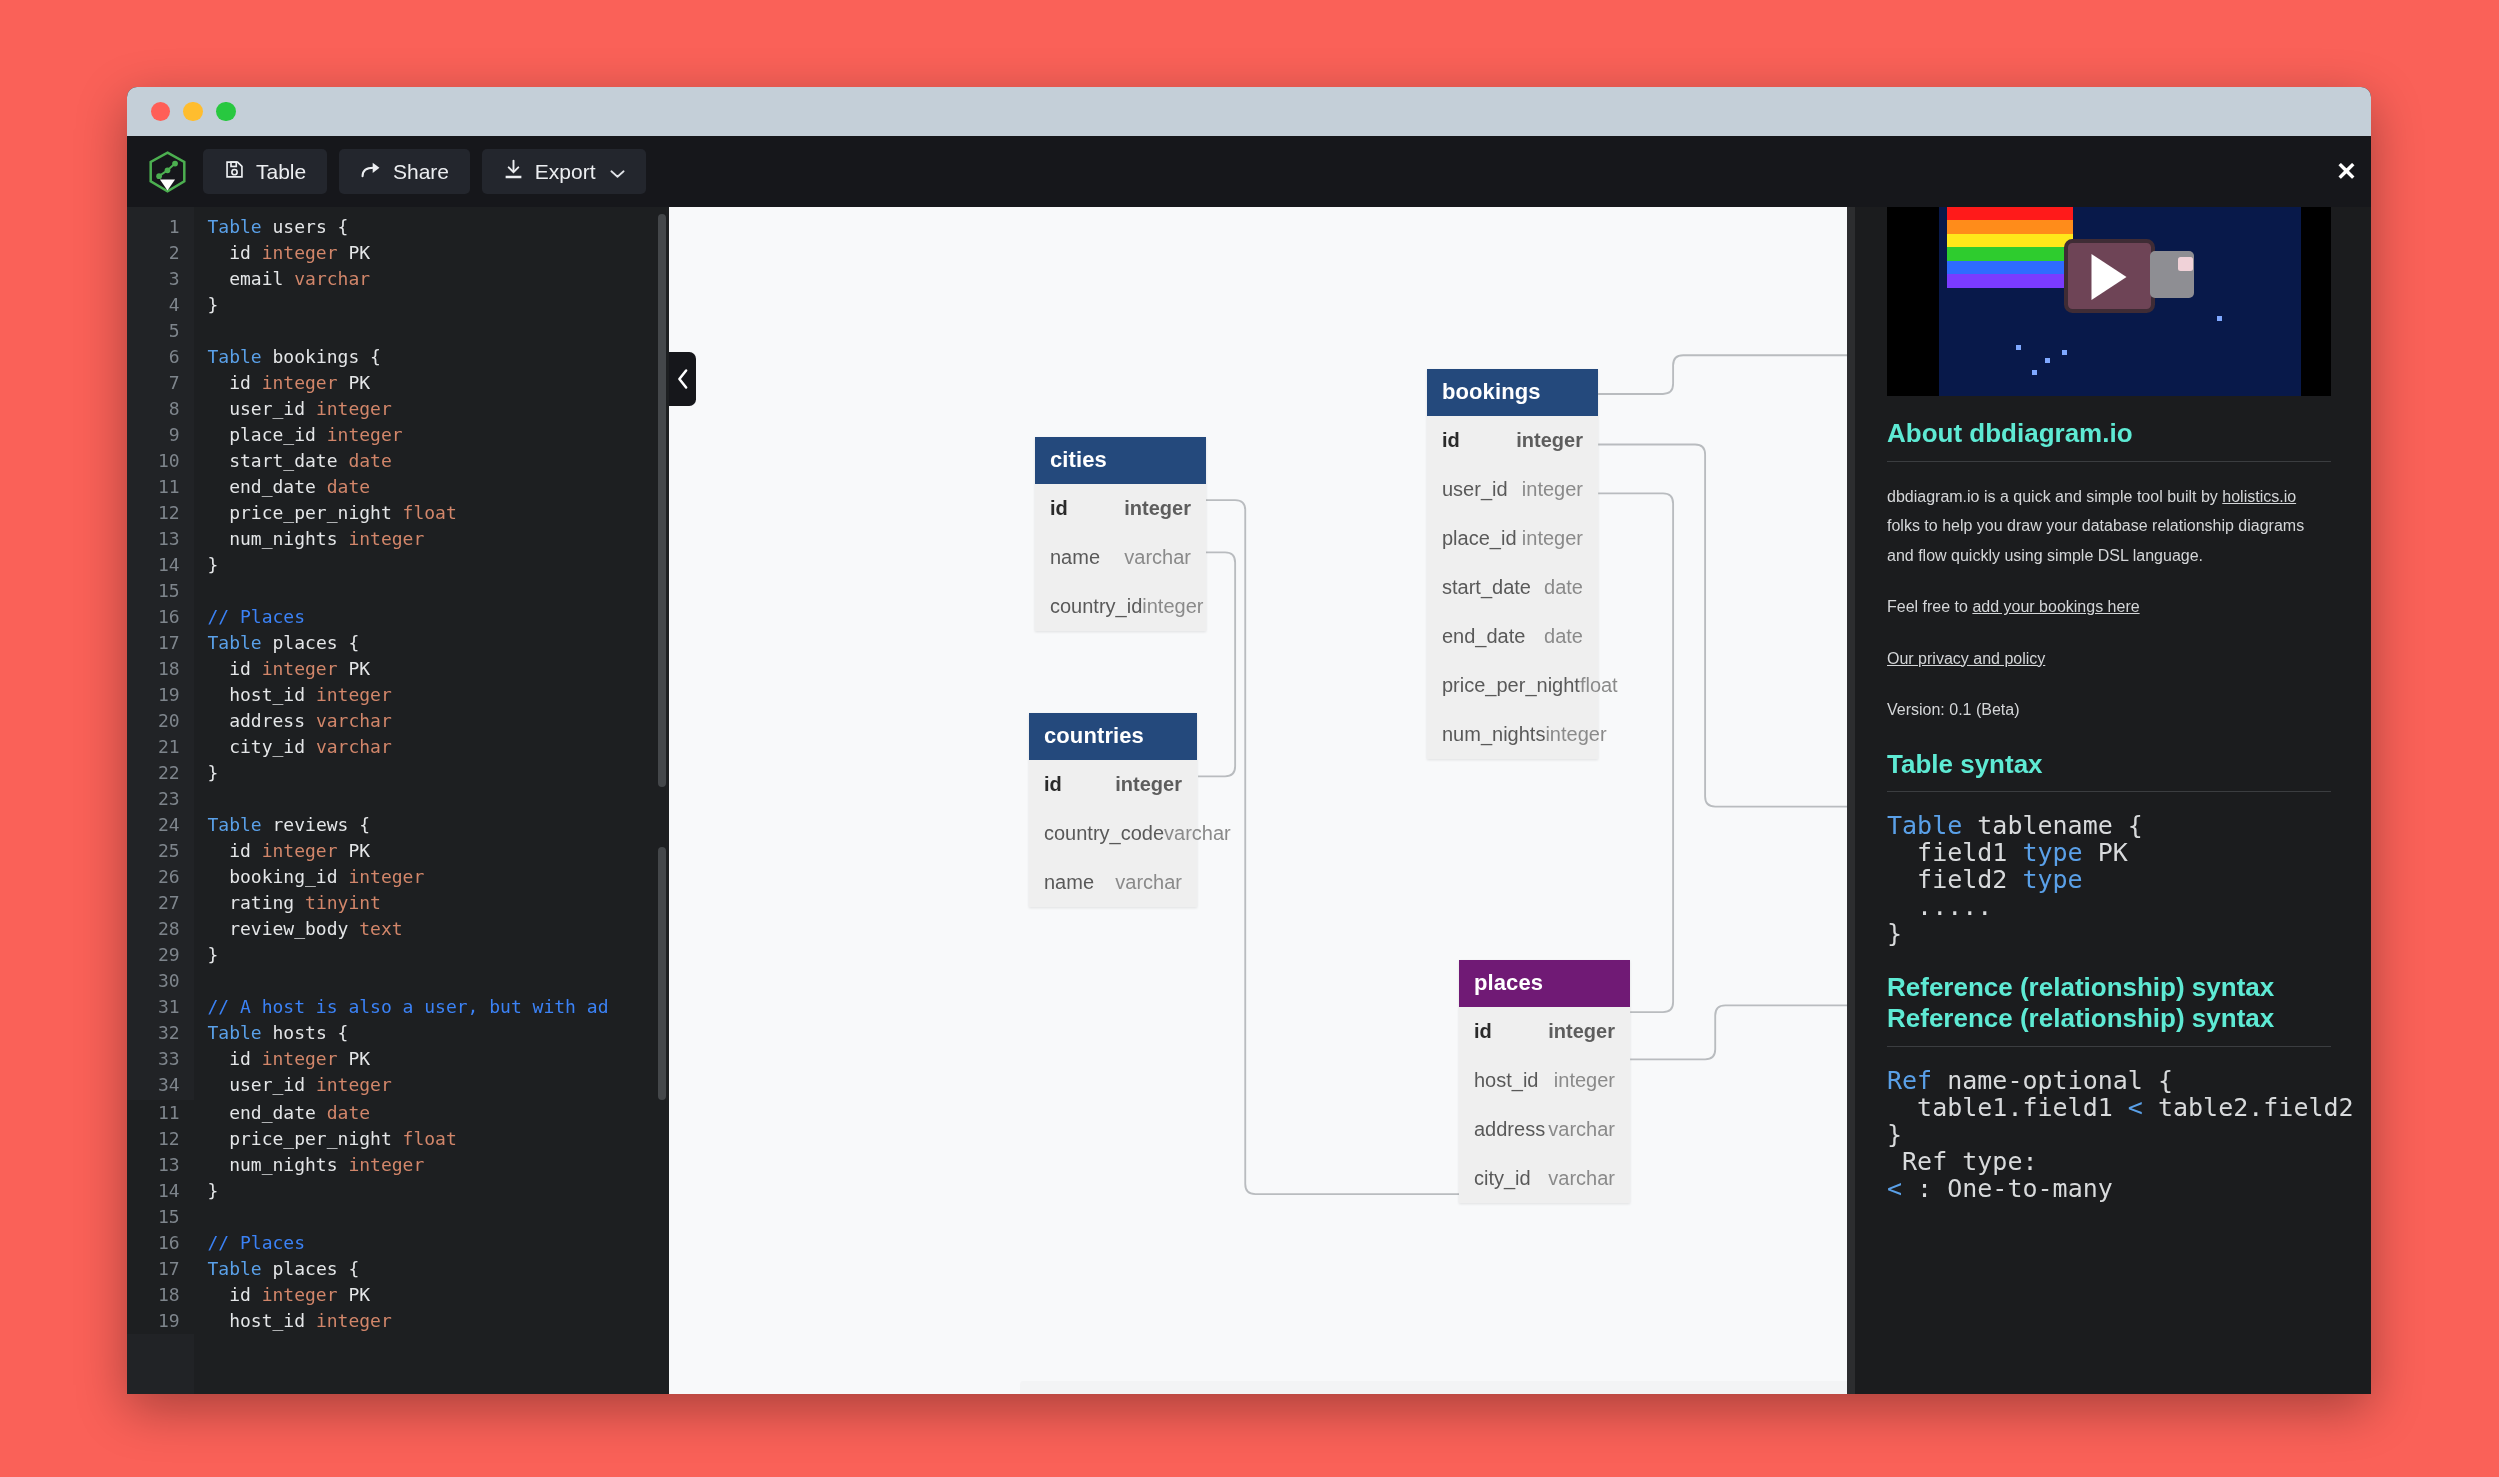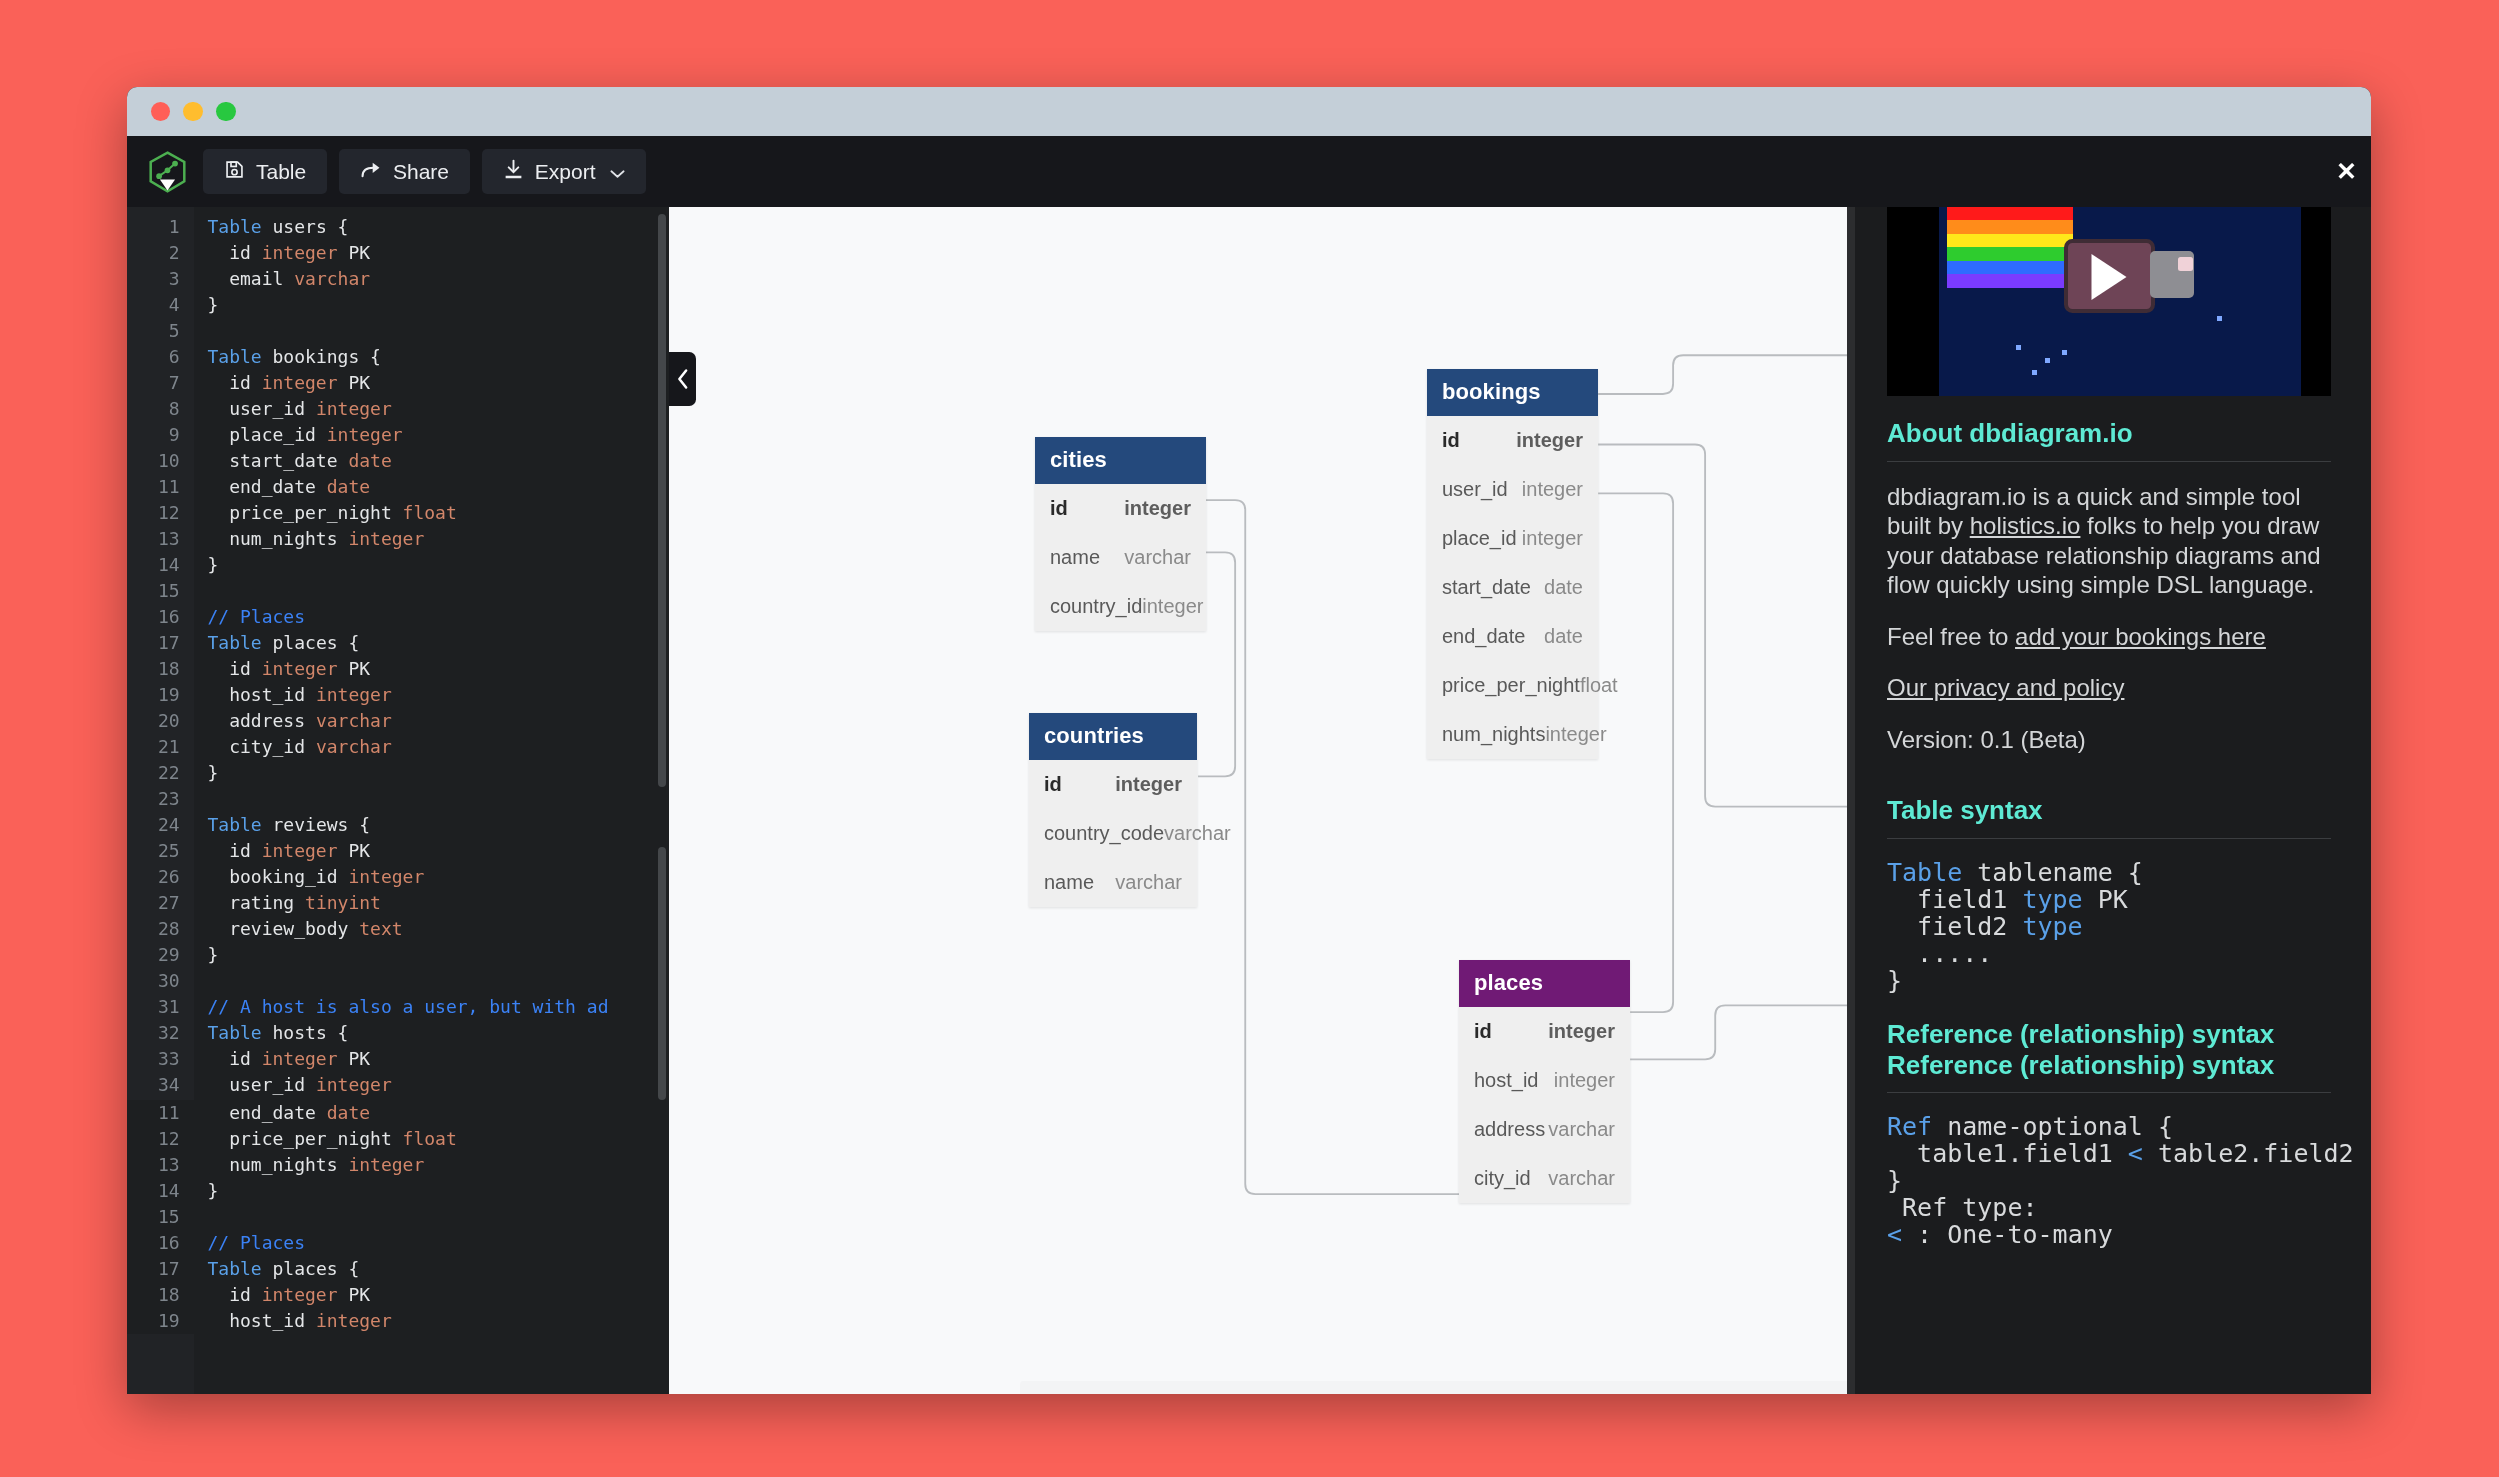--- a/index.html
+++ b/index.html
@@ -244,21 +244,21 @@
     border-bottom: 23px solid transparent;
     z-index: 5;
     cursor:pointer;
   }
   .rp-h {
     font-size: 26px; font-weight: bold; color: #5eead4;
     margin-top: 5px; margin-bottom: 11.8px;
   }
   .rp-hr { height:0.8px; background:#3b3d40; margin-bottom: 20px; }
   .rp-p {
-    font-size: 24px; line-height: 29.5px; color: #d4d6d8;
+    font-size: 16px; line-height: 29.5px; color: #d4d6d8;
     margin-bottom: 22px;
   }
   .rp-p a, .rp-a {
     color:#d4d6d8; text-decoration: underline; cursor:pointer;
   }
   .rp-code {
     font-family: "DejaVu Sans Mono", monospace;
     font-size: 25px; line-height: 27px;
     color: #d8dadc; white-space: pre;
     margin-bottom: 25px;
@@ -534,21 +534,21 @@
       <div class="rp-p">
         <span>Feel free to </span><a class="rp-a">add your bookings here</a>
       </div>
 
       <div class="rp-p">
         <a class="rp-a">Our privacy and policy</a>
       </div>
 
       <div class="rp-p">Version: 0.1 (Beta)</div>
 
-      <div class="rp-h" style="margin-top:41px;">Table syntax</div>
+      <div class="rp-h" style="margin-top:24px;">Table syntax</div>
       <div class="rp-hr"></div>
 
       <div class="rp-code"><span class="b">Table </span><span>tablename {
   field1 </span><span class="b">type</span><span> PK
   field2 </span><span class="b">type</span><span>
   .....
 }</span></div>
 
       <div class="rp-h" style="margin-bottom:0;">Reference (relationship) syntax</div>
       <div class="rp-h" style="margin-top:0;">Reference (relationship) syntax</div>

